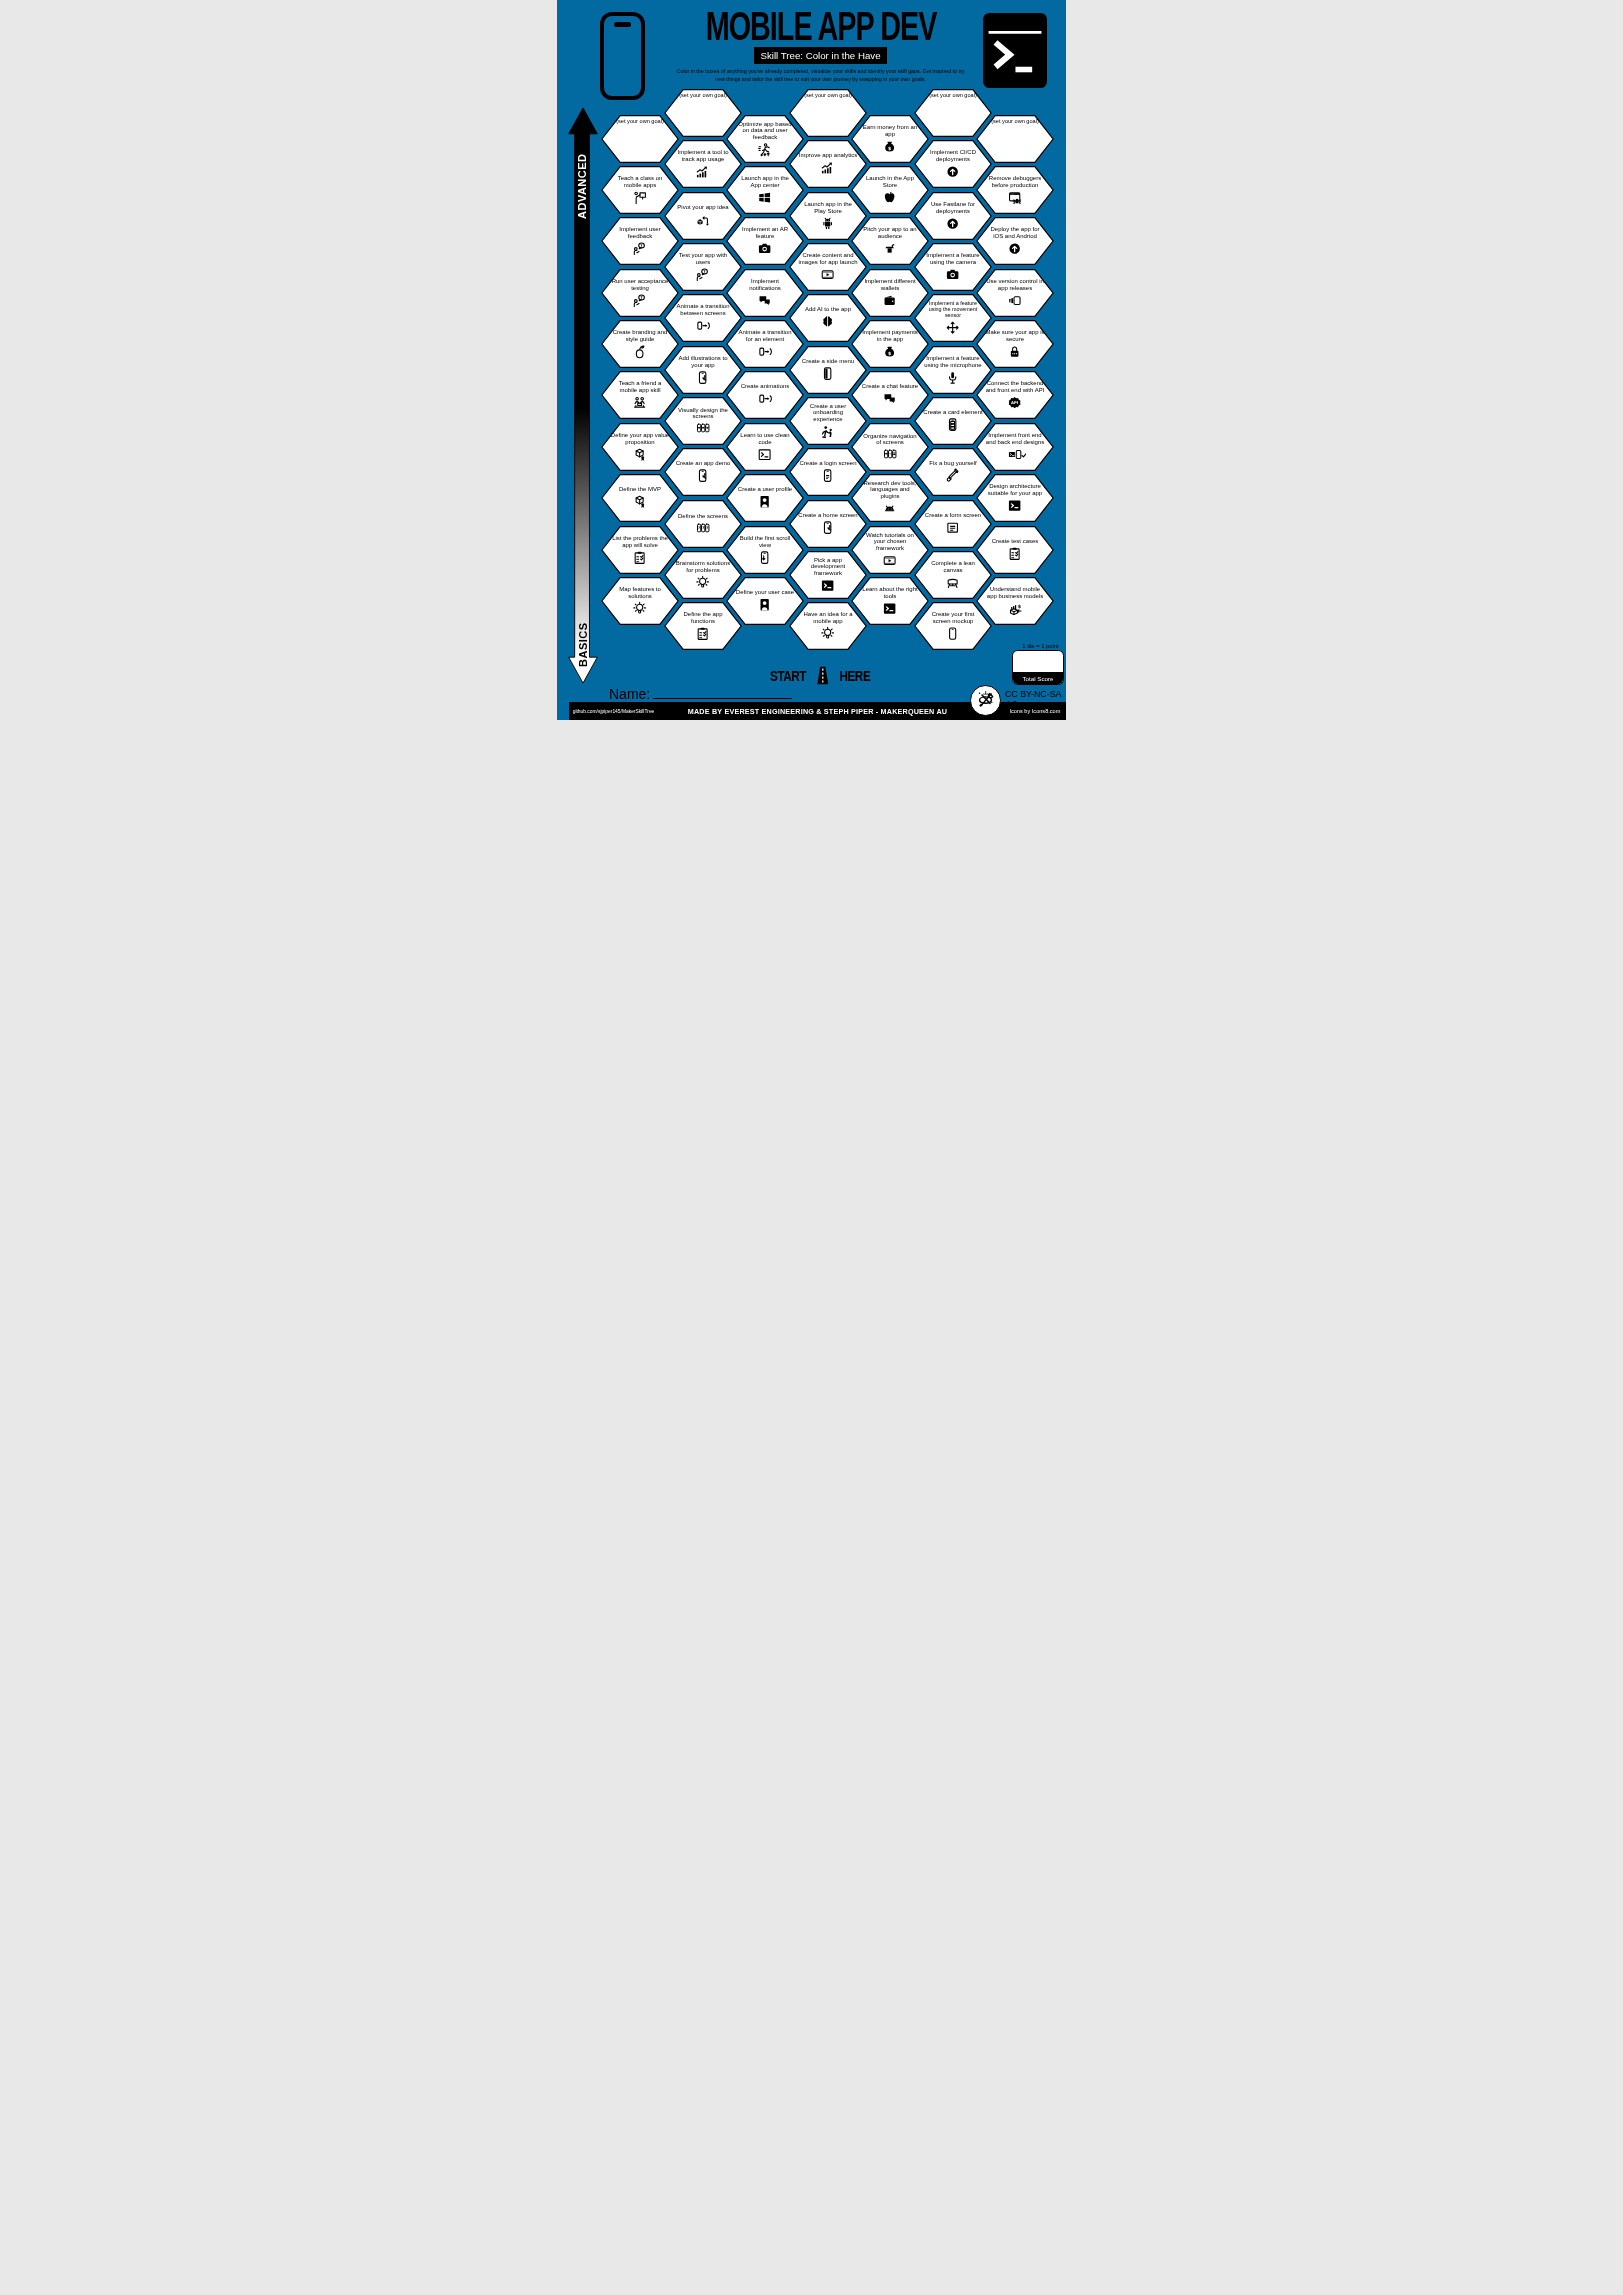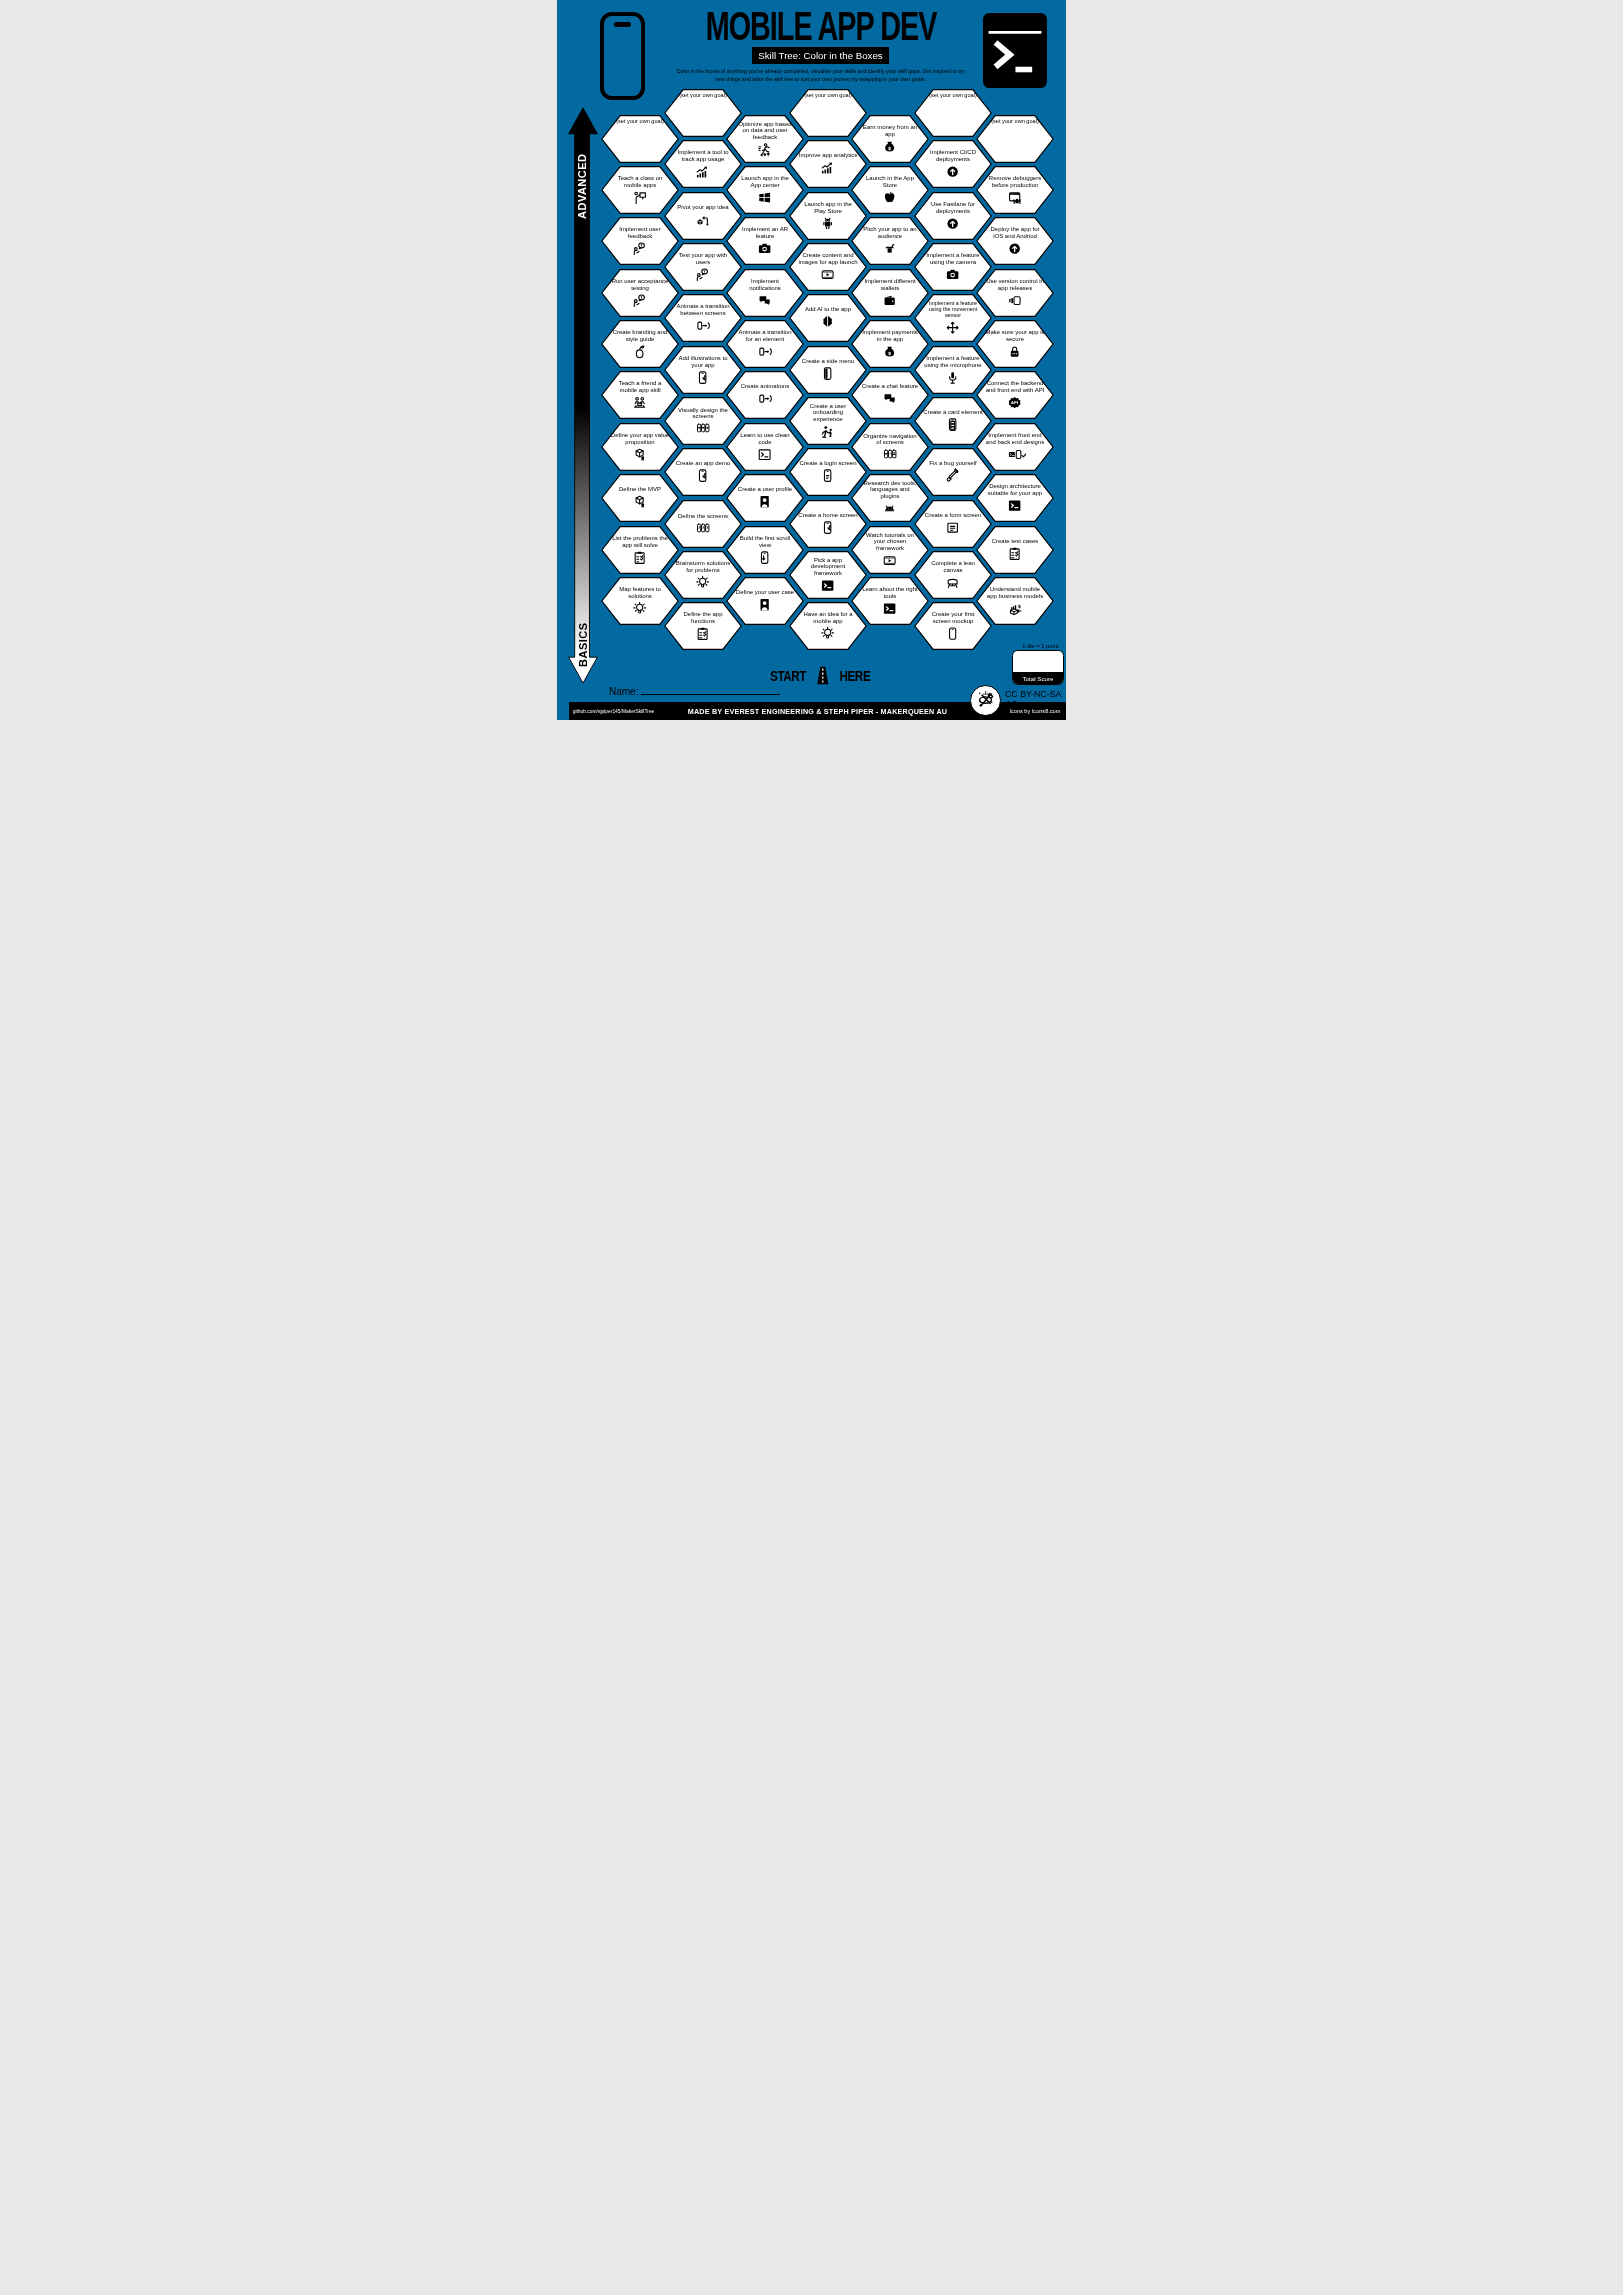--- a/index.html
+++ b/index.html
@@ -30,21 +30,21 @@
   .tile-icon svg{width:15.3px;height:15.3px;display:block;}
   .tile-icon[data-icon="phones-design-icon"] svg,
   .tile-icon[data-icon="phones-question-icon"] svg,
   .tile-icon[data-icon="phones-navigation-icon"] svg{width:20.4px;height:14px;}
   .tile-icon[data-icon="frontend-backend-icon"] svg{width:21px;height:15px;}
   .tile-icon[data-icon="business-model-icon"] svg{width:18.5px;height:15.3px;}
   
   .start-here{position:absolute;left:209px;top:665px;display:flex;align-items:center;gap:4.2px;}
   .start-word{font-size:14.3px;font-weight:800;letter-spacing:-0.5px;transform:scaleX(.82);}
   .road-icon svg{width:17.6px;height:21px;display:block;}
-  .name-row{position:absolute;left:52px;top:686px;font-size:10px;}
+  .name-row{position:absolute;left:52px;top:686px;font-size:14px;}
   .name-line{display:inline-block;width:139px;border-bottom:1.4px solid #000;height:6px;margin-left:2.8px;}
   .points-note{position:absolute;right:7.4px;top:643px;font-size:5.8px;}
   .score-box{position:absolute;left:455px;top:650px;width:50px;height:33px;border:1.4px solid #000;border-radius:5.6px;overflow:hidden;background:#fff;}
   .score-label{position:absolute;left:0;right:0;bottom:0;height:11.6px;background:#000;color:#fff;font-size:6.2px;display:flex;align-items:center;justify-content:center;}
   .license-text{position:absolute;left:448px;top:689px;font-size:8.8px;}
   .maker-badge{position:absolute;left:413px;top:685px;width:29px;height:29px;background:#fff;border:0.9px solid #000;border-radius:50%;z-index:5;display:flex;align-items:center;justify-content:center;}
   .maker-badge svg{width:21px;height:21px;}
   .footer{position:absolute;left:12px;right:0;bottom:0;height:17.6px;background:#000;color:#fff;}
   .footer-left{position:absolute;left:3.7px;top:50%;transform:translateY(-50%);font-size:4.9px;}
   .footer-center{position:absolute;left:50%;top:50%;transform:translate(-50%,-50%);font-size:7.2px;font-weight:700;letter-spacing:0.2px;white-space:nowrap;}
@@ -61,21 +61,21 @@
 <body>
 
 <div class="page">
 
   <div class="phone-logo">
       <div class="phone-island"></div>
     </div>
 
   <div class="header-center">
     <div class="main-title">MOBILE APP DEV</div>
-    <div><span class="subtitle-box">Skill Tree: Color in the Boxes</span></div>
+    <div><span class="subtitle-box">Skill Tree: Color in the Have</span></div>
     <div class="description">Color in the boxes of anything you've already completed, visualize your skills and identify your skill gaps.  Get inspired to try new things and tailor the skill tree to suit your own journey by swapping in your own goals.</div>
   </div>
 
   <div class="terminal-logo">
     <svg viewBox="0 0 142 166">
       <rect x="2" y="2" width="138" height="162" rx="14" fill="#000"></rect>
       <path d="M14 44h114" stroke="#fff" stroke-width="6"></path>
       <path d="M34 70l26 22-26 22" fill="none" stroke="#fff" stroke-width="13" stroke-linecap="square"></path>
       <rect x="72" y="118" width="36" height="12" fill="#fff"></rect>
     </svg>

